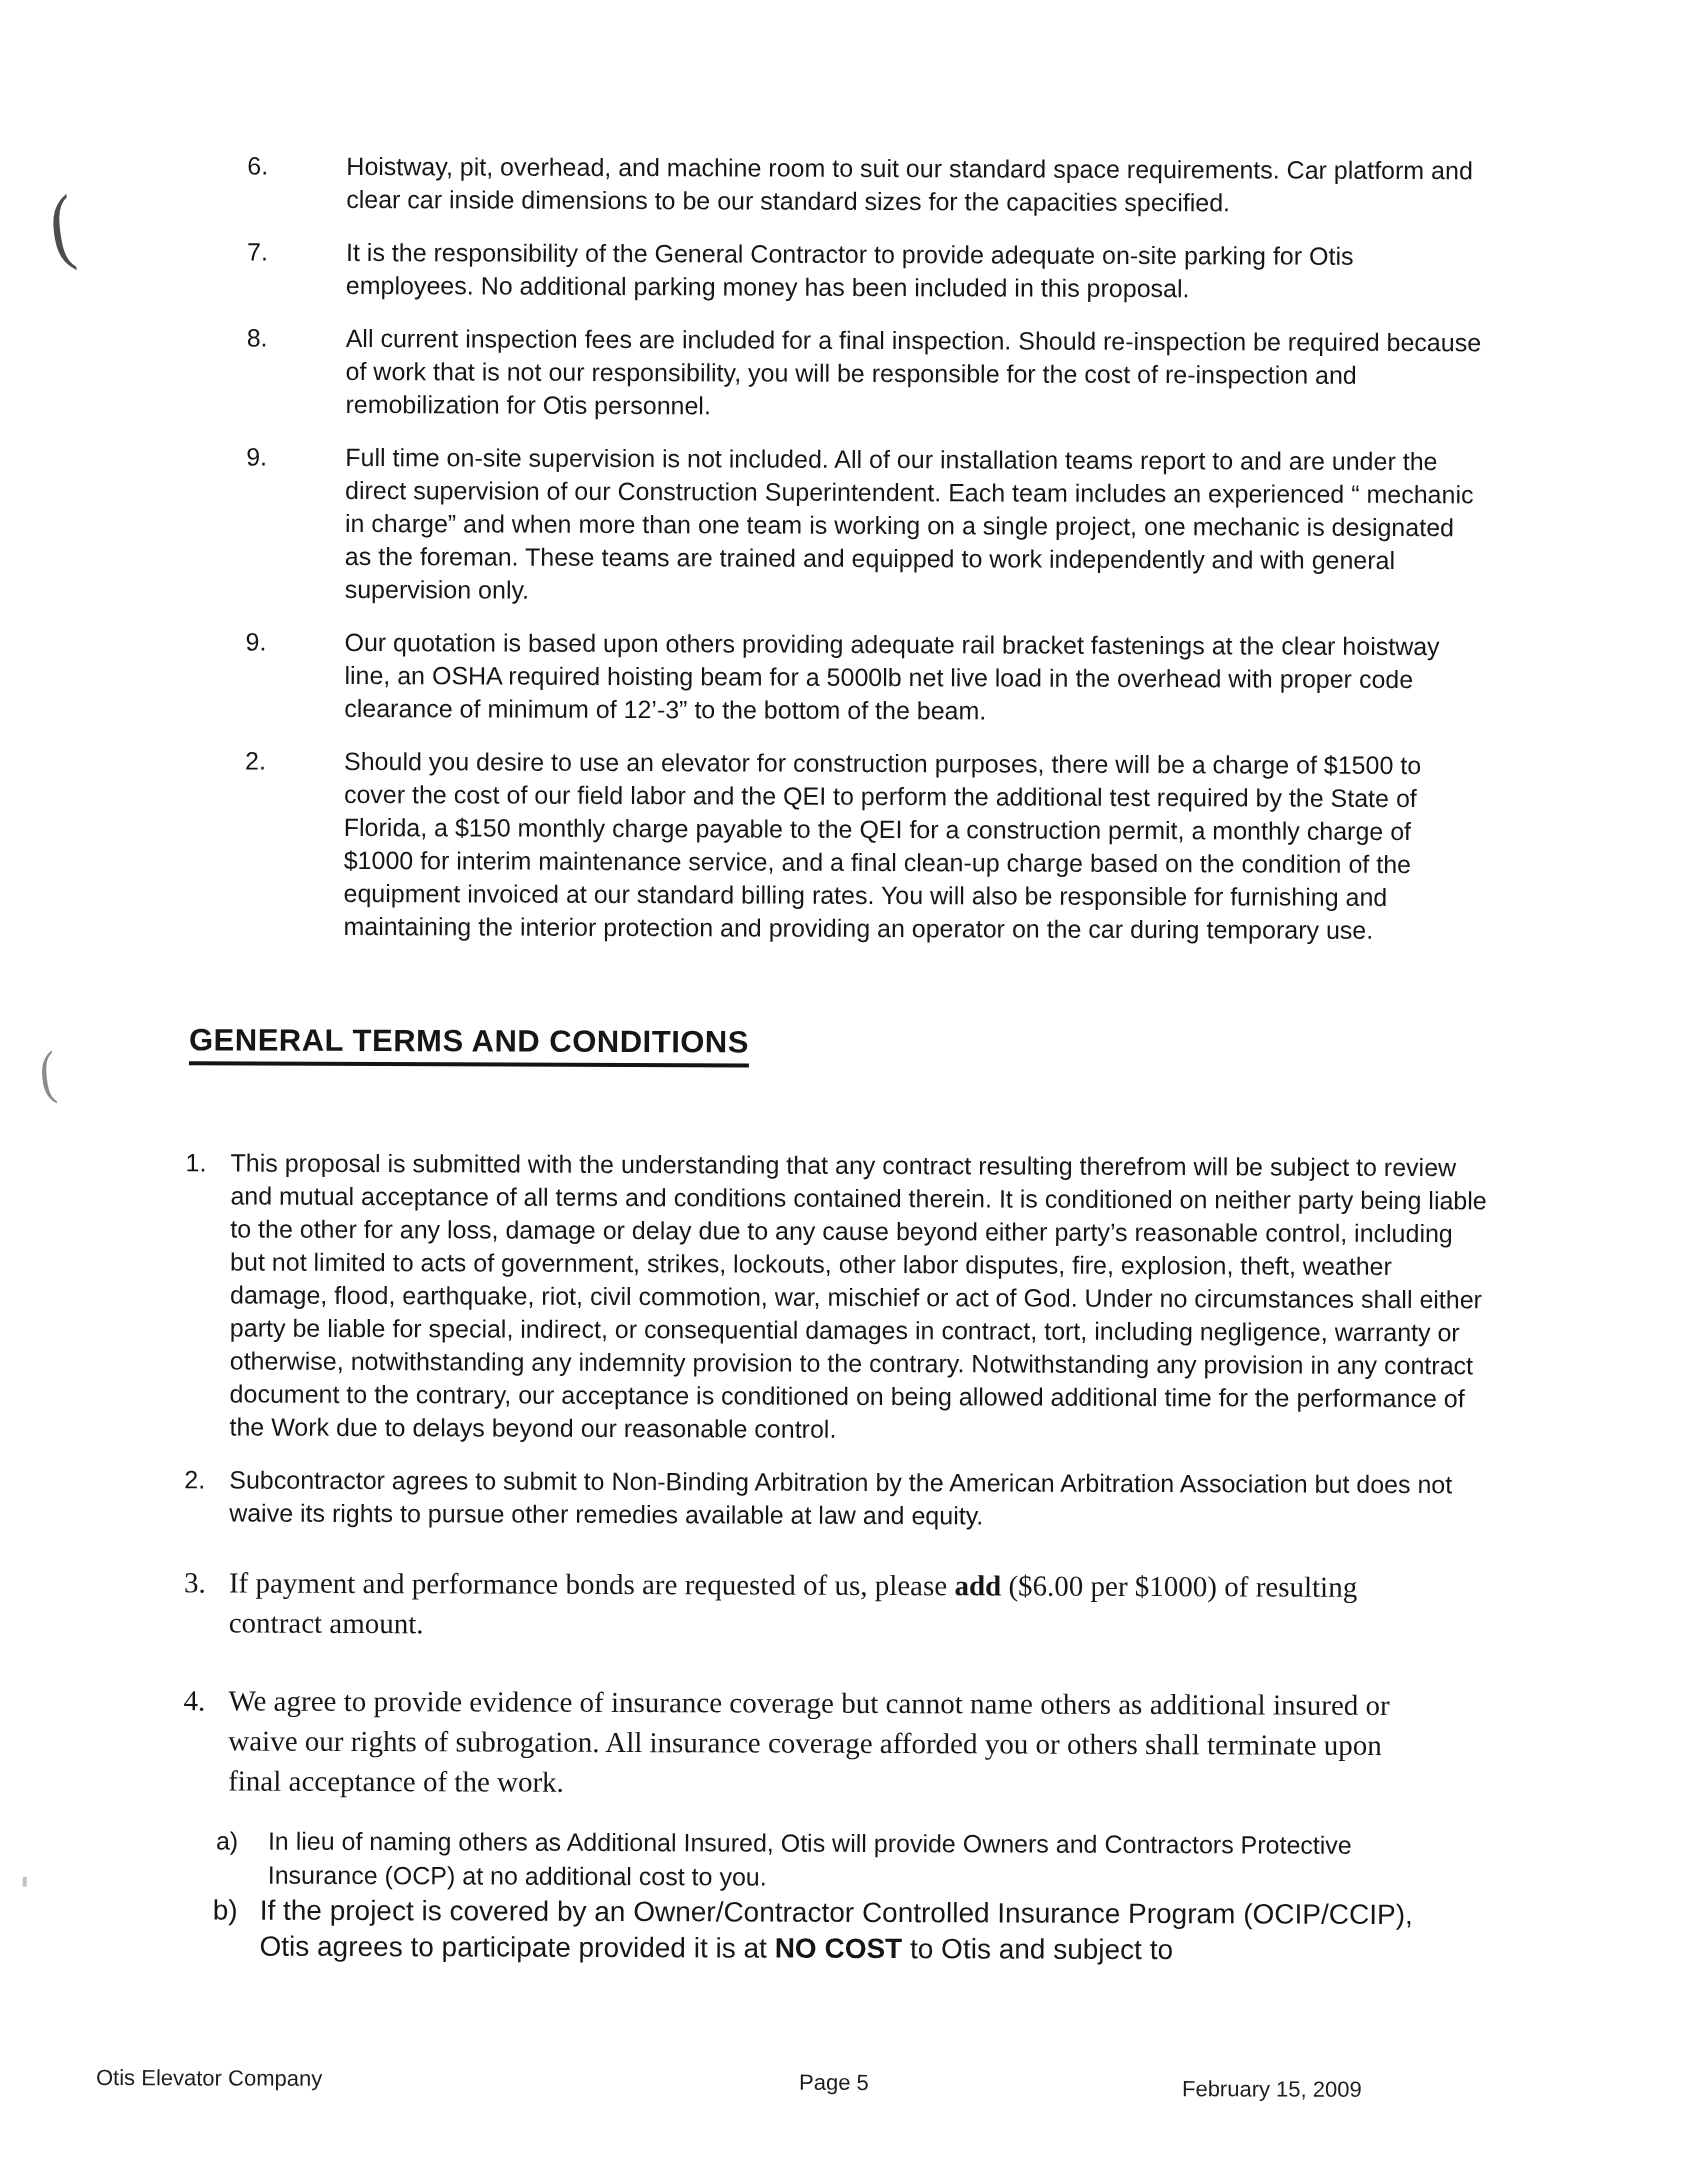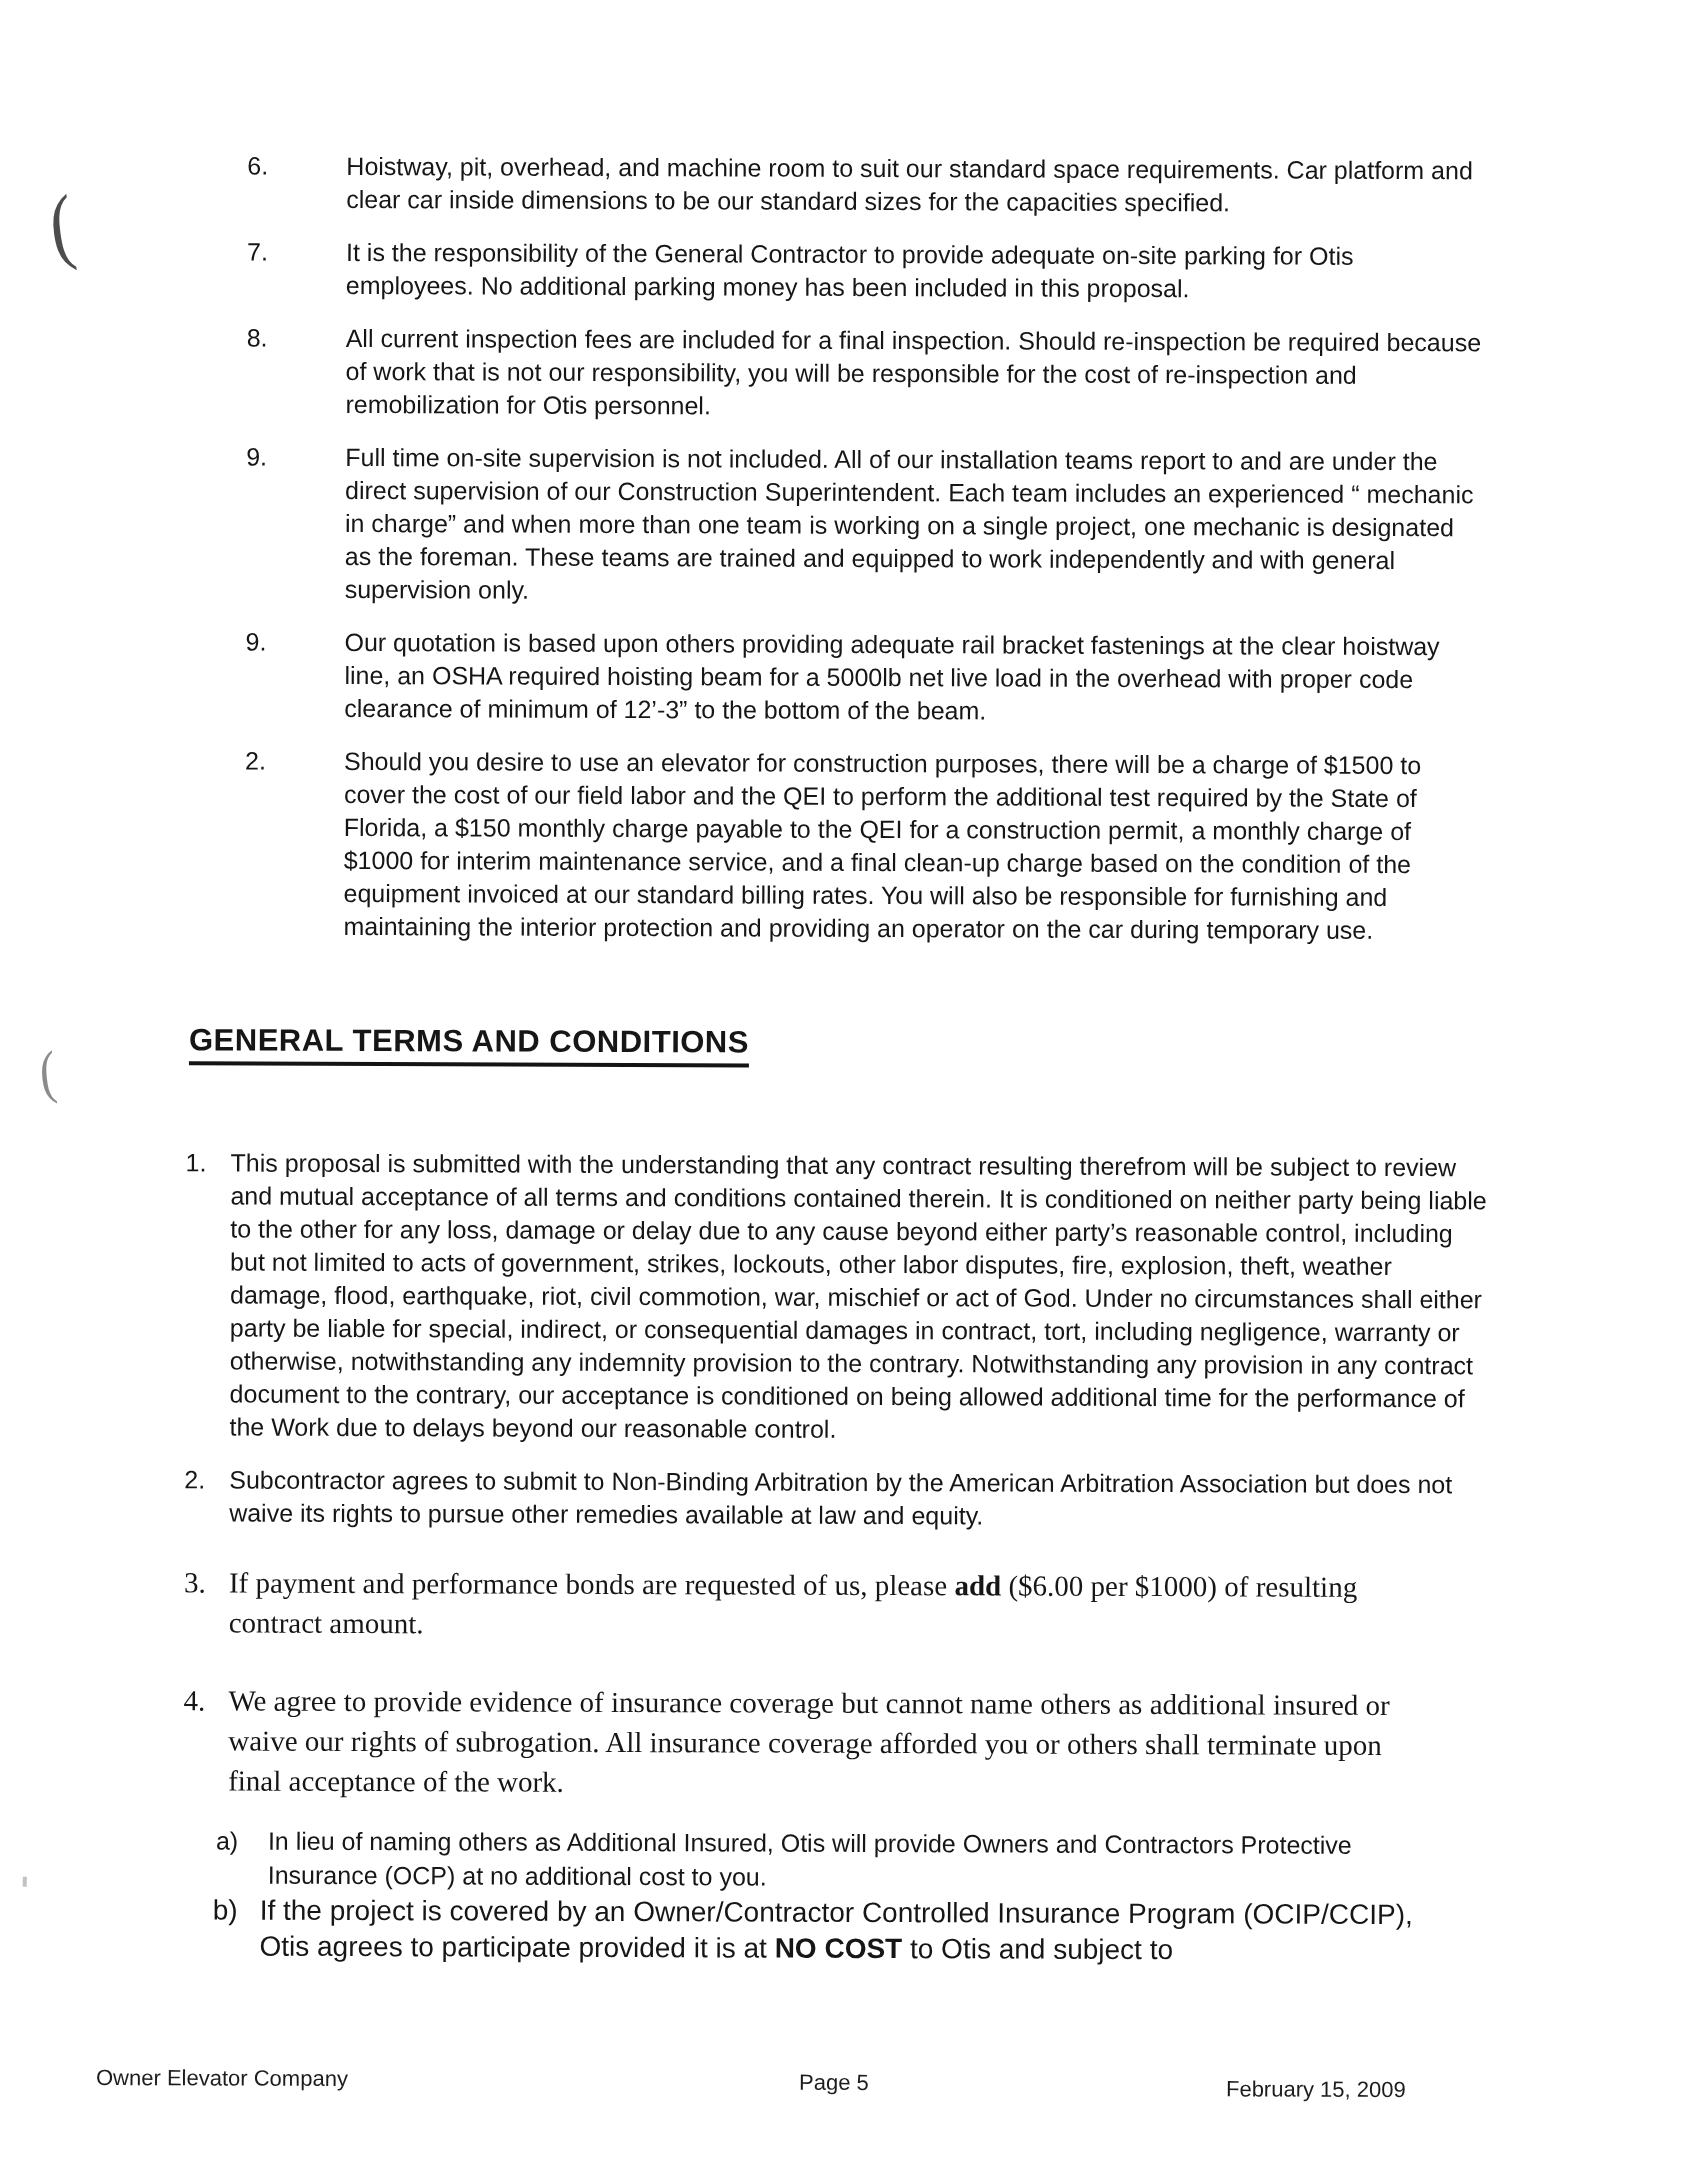--- a/index.html
+++ b/index.html
@@ -51,21 +51,21 @@
   .sub-item.normal .sub-text{width:1109px;}
   .sub-item.normal{margin-bottom:1px;}
   .sub-item.large .sub-label,.sub-item.large .sub-text{font-size:28px;line-height:36px;}
   .sub-item.large .sub-label{left:220px;}
   .sub-item.large .sub-text{margin-left:267px;width:1168px;}
   b{font-weight:bold;}
   
   .footer{position:absolute;left:0;top:2065px;width:1683px;font-size:22px;line-height:26px;color:#1c1c1c;}
   .footer .f-left{position:absolute;left:104px;top:0;}
   .footer .f-center{position:absolute;left:767px;top:2px;margin-left:40px;}
-  .footer .f-right{position:absolute;left:1234px;top:7px;}
+  .footer .f-right{position:absolute;left:1190px;top:7px;}
 </style>
 </head>
 <body>
 
 <div class="page">
   <div class="tilt">
 
     <span class="artifact artifact-1">(</span>
     <span class="artifact artifact-2">(</span>
     <span class="artifact-3"></span>
@@ -122,20 +122,20 @@
           <span class="sub-label">a)</span>
           <div class="sub-text"><span>In lieu of naming others as Additional Insured, Otis will provide Owners and Contractors Protective Insurance (OCP) at no additional cost to you.</span></div>
         </div>
         <div class="sub-item large">
           <span class="sub-label">b)</span>
           <div class="sub-text"><span>If the project is covered by an Owner/Contractor Controlled Insurance Program (OCIP/CCIP), Otis agrees to participate provided it is at </span><b>NO COST</b><span> to Otis and subject to</span></div>
         </div>
       </div>
 
     <div class="footer">
-      <span class="f-left">Owner Elevator Company</span>
+      <span class="f-left">Otis Elevator Company</span>
       <span class="f-center">Page 5</span>
       <span class="f-right">February 15, 2009</span>
     </div>
 
   </div>
 </div>
 
 
 </body></html>

